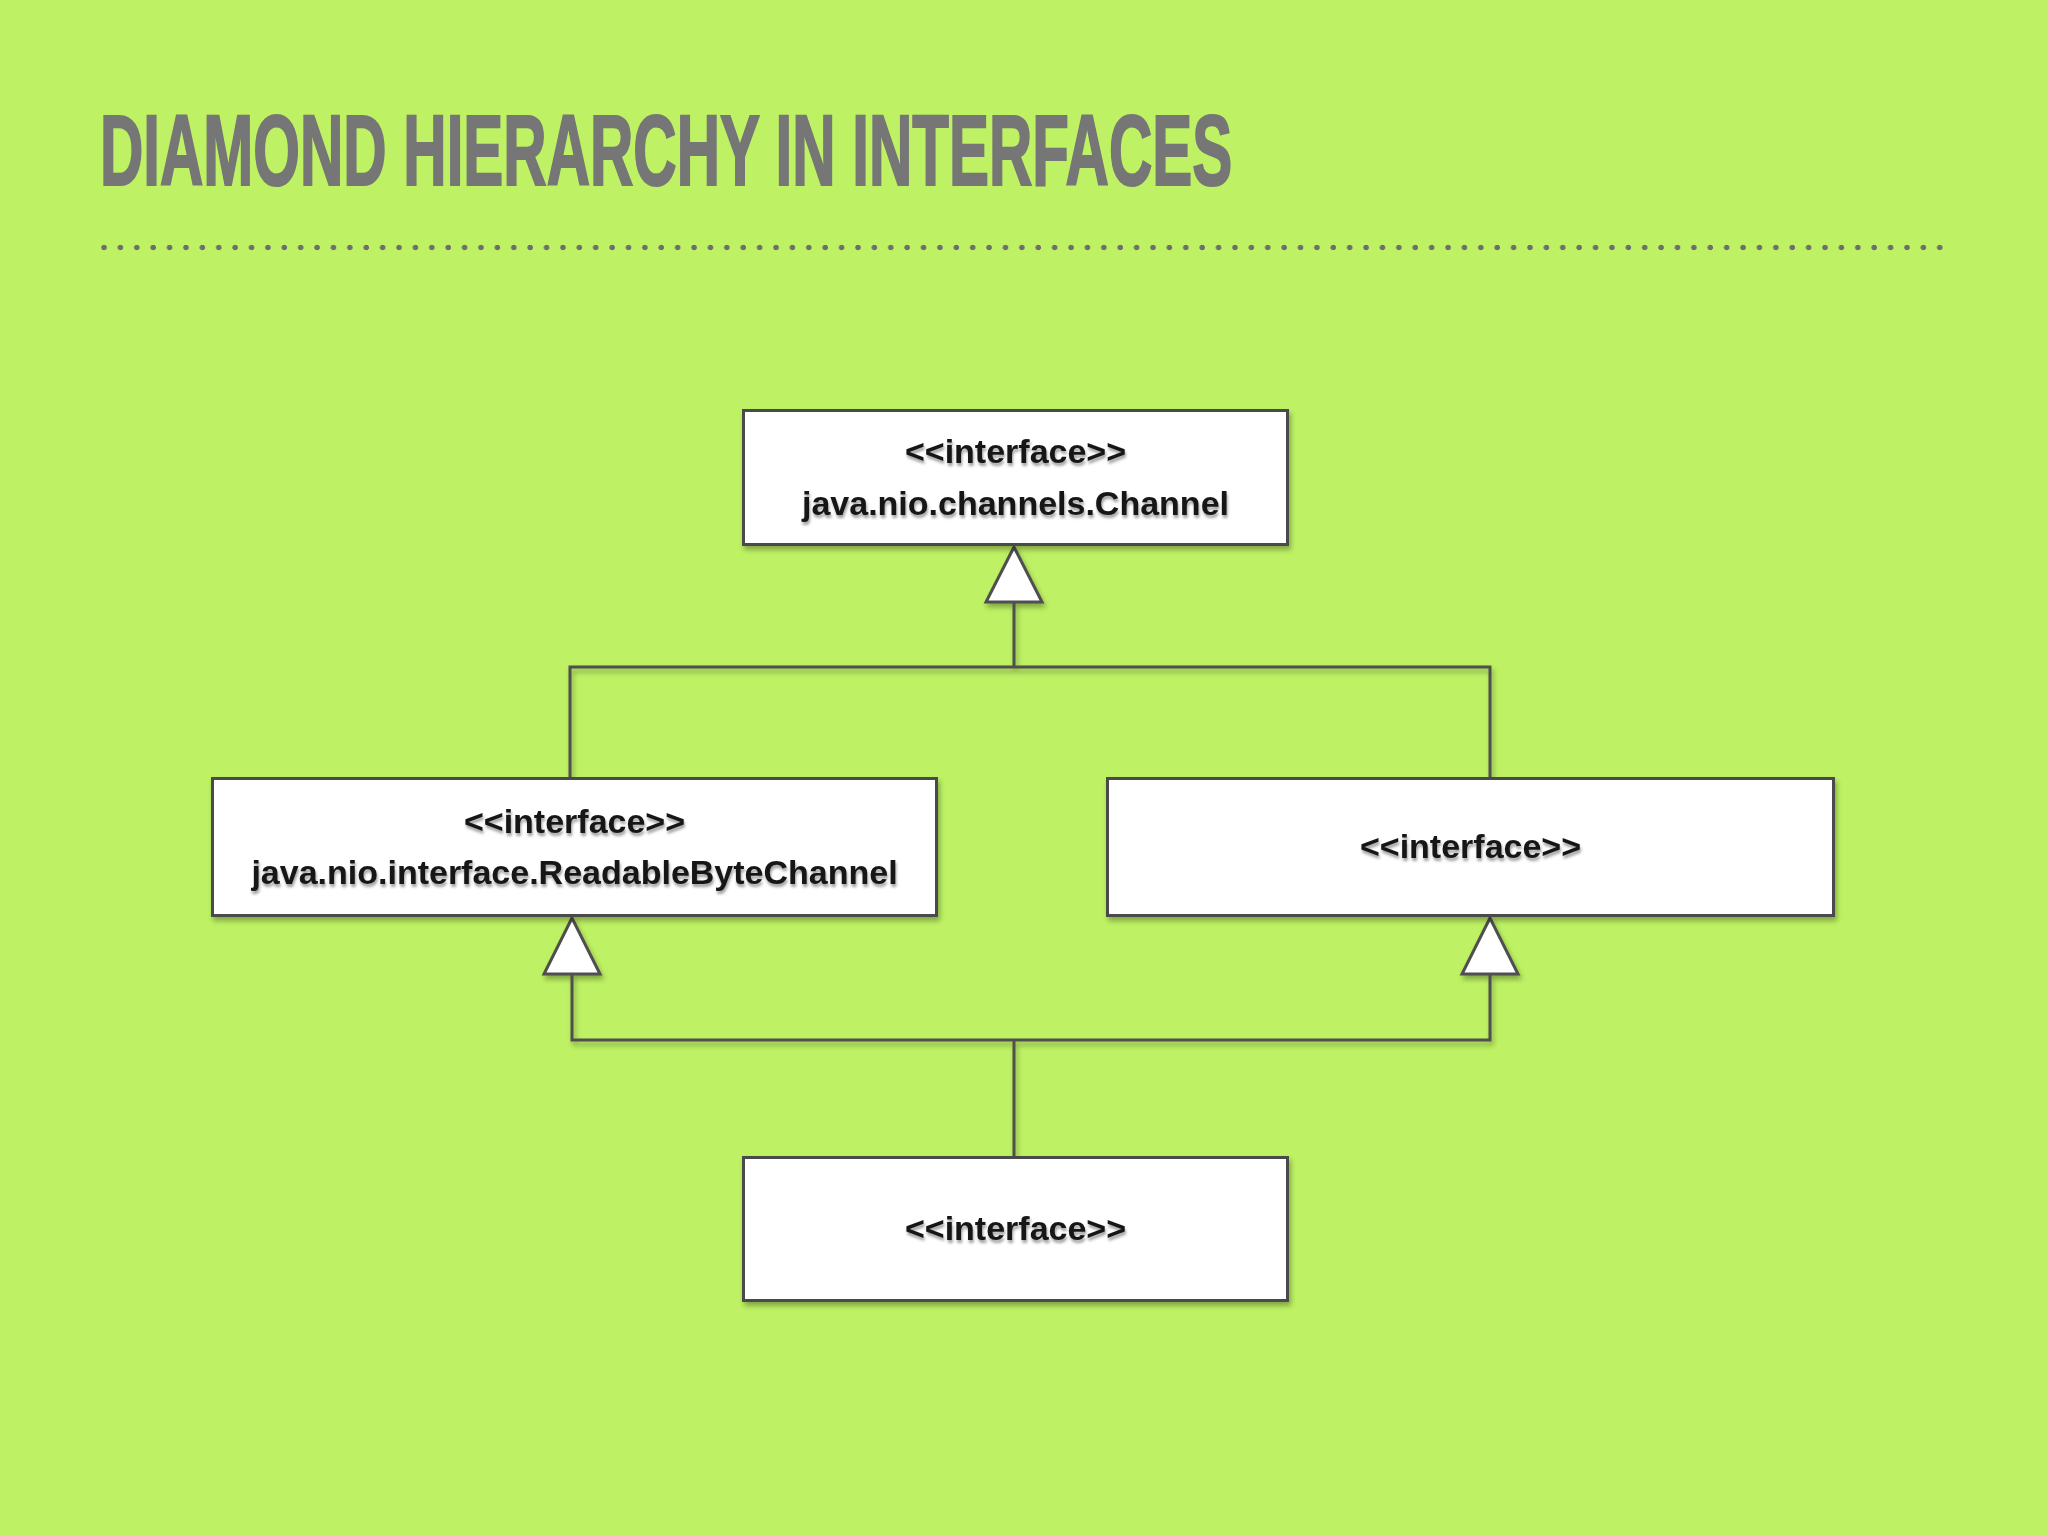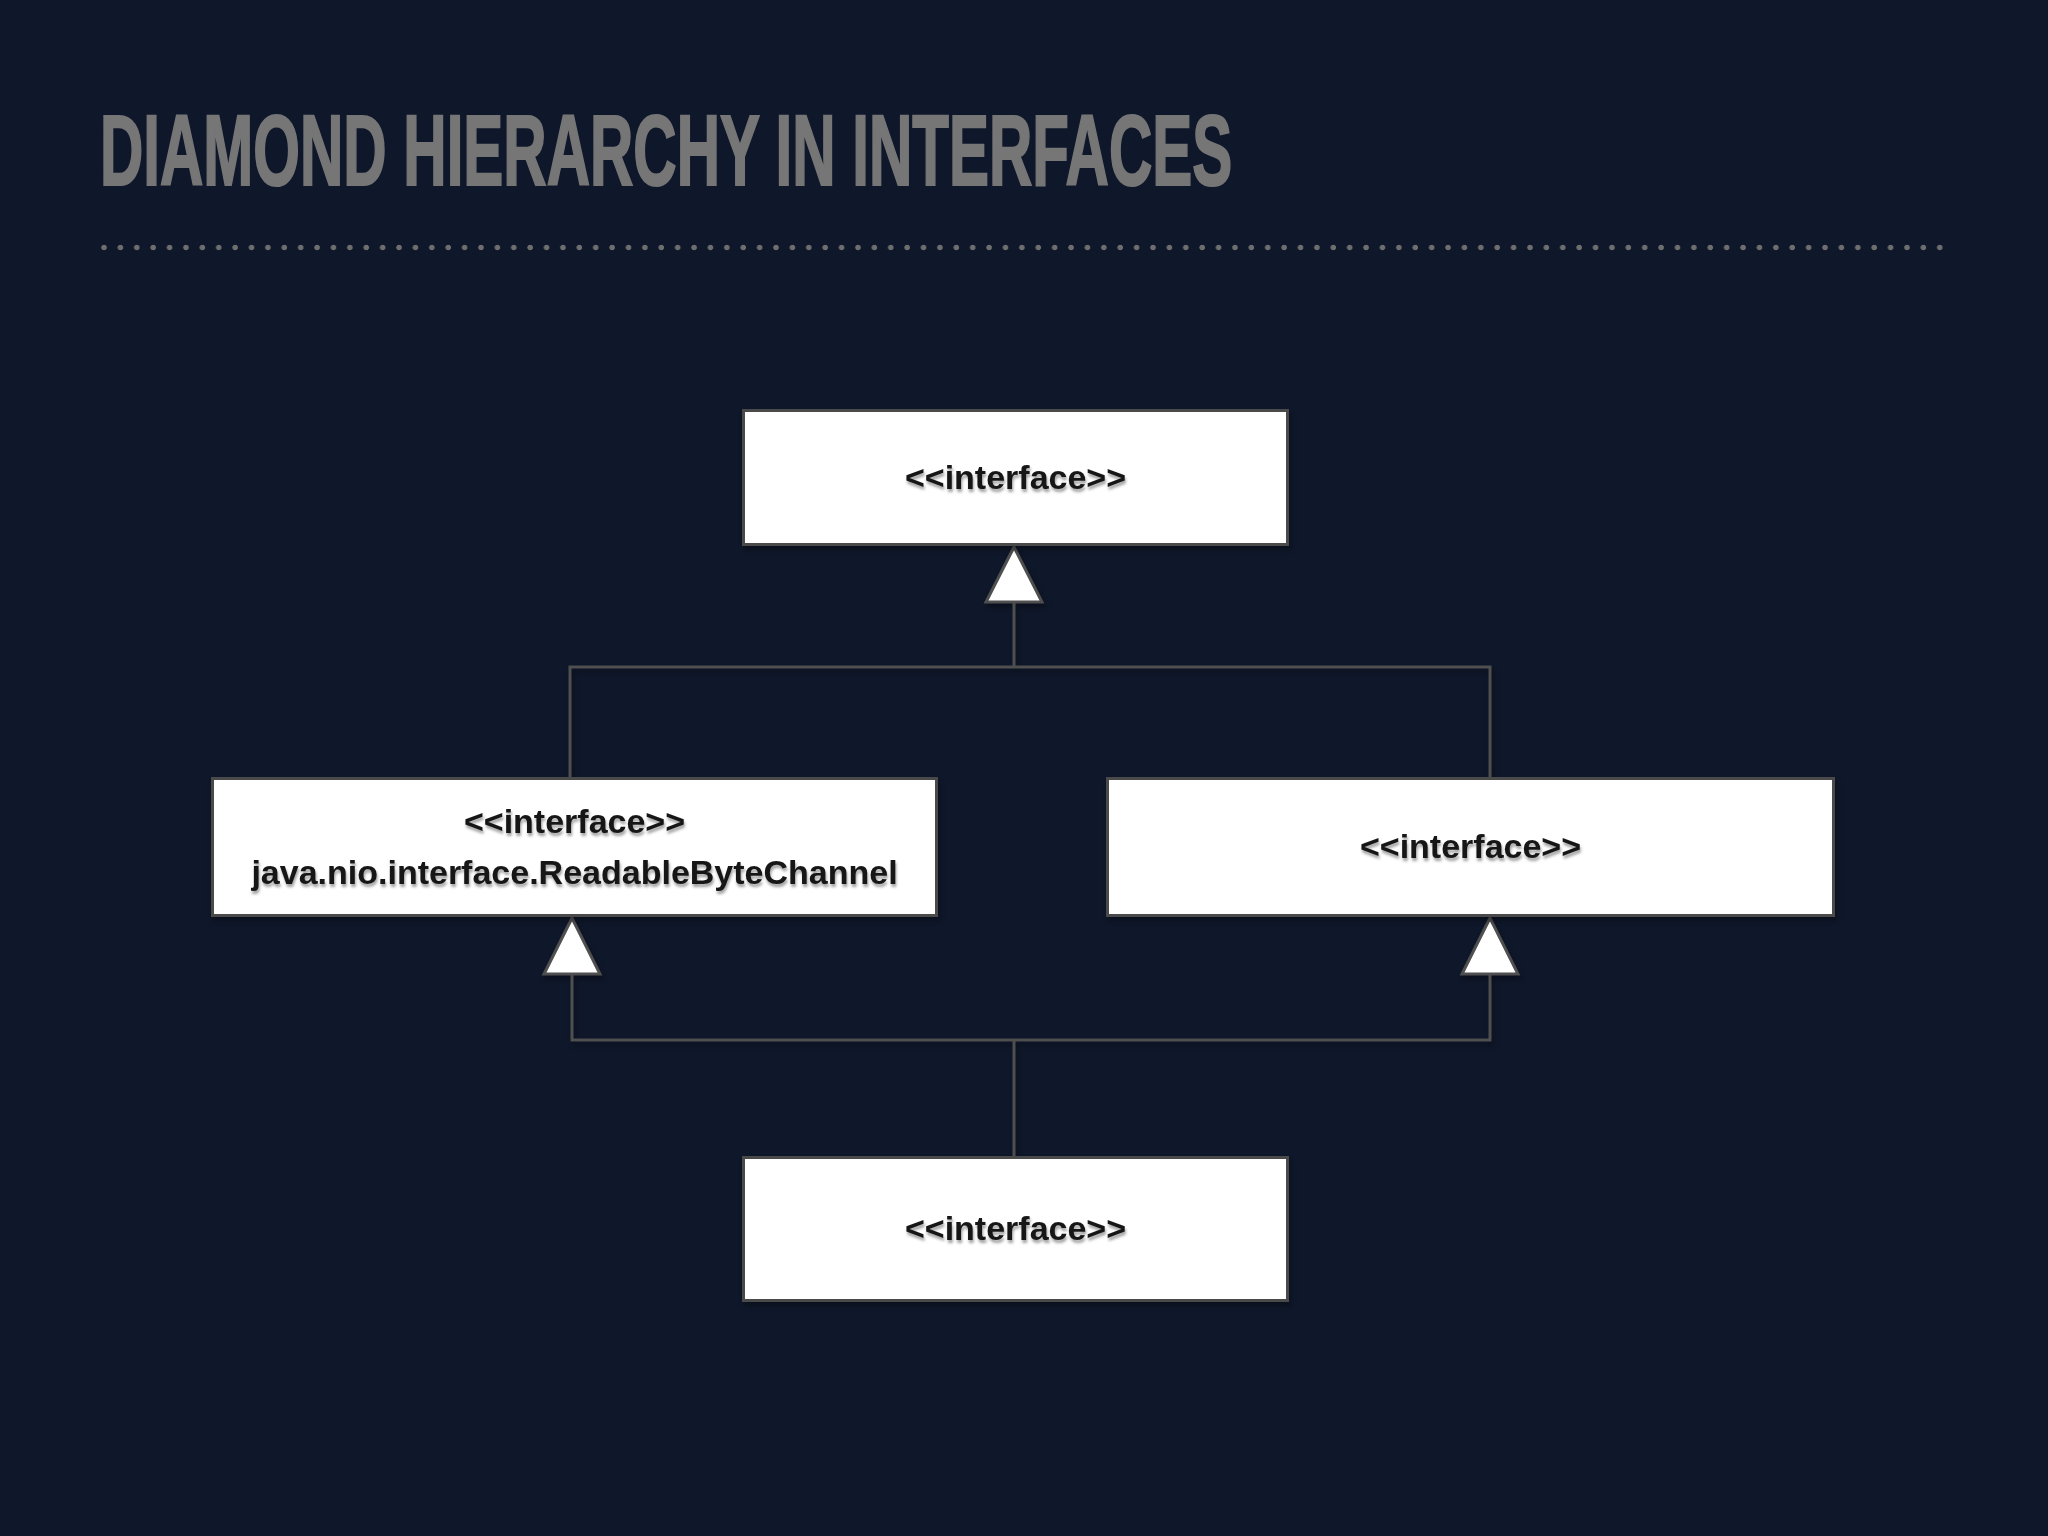--- a/index.html
+++ b/index.html
@@ -1,20 +1,20 @@
 <!DOCTYPE html>
 <html><head>
 <meta charset="utf-8">
 <style>
   html, body { margin: 0; padding: 0; background: #ffffff; }
   .slide {
     position: relative;
     width: 2048px;
     height: 1536px;
-    background: #0f172a;
+    background: #bef264;
     overflow: hidden;
     font-family: "Liberation Sans", sans-serif;
   }
   .slide-title {
     position: absolute;
     left: 100px;
     top: 100px;
     font-size: 100px;
     font-weight: 700;
     line-height: 1;
@@ -91,20 +91,21 @@
     <polygon points="1014,547 986,602 1042,602"></polygon>
 
     <polygon points="572,918 544,974 600,974"></polygon>
     <polygon points="1490,918 1462,974 1518,974"></polygon>
     <path d="M572,974 L572,1040 L1490,1040 L1490,974"></path>
     <path d="M1014,1040 L1014,1156"></path>
   </svg>
 
   <div class="uml-box box-channel">
     <div class="stereotype">&lt;&lt;interface&gt;&gt;</div>
+    <div class="iface-name">java.nio.channels.Channel</div>
   </div>
 
   <div class="uml-box box-readable">
     <div class="stereotype">&lt;&lt;interface&gt;&gt;</div>
     <div class="iface-name">java.nio.interface.ReadableByteChannel</div>
   </div>
 
   <div class="uml-box box-writeable">
     <div class="stereotype">&lt;&lt;interface&gt;&gt;</div>
   </div>

